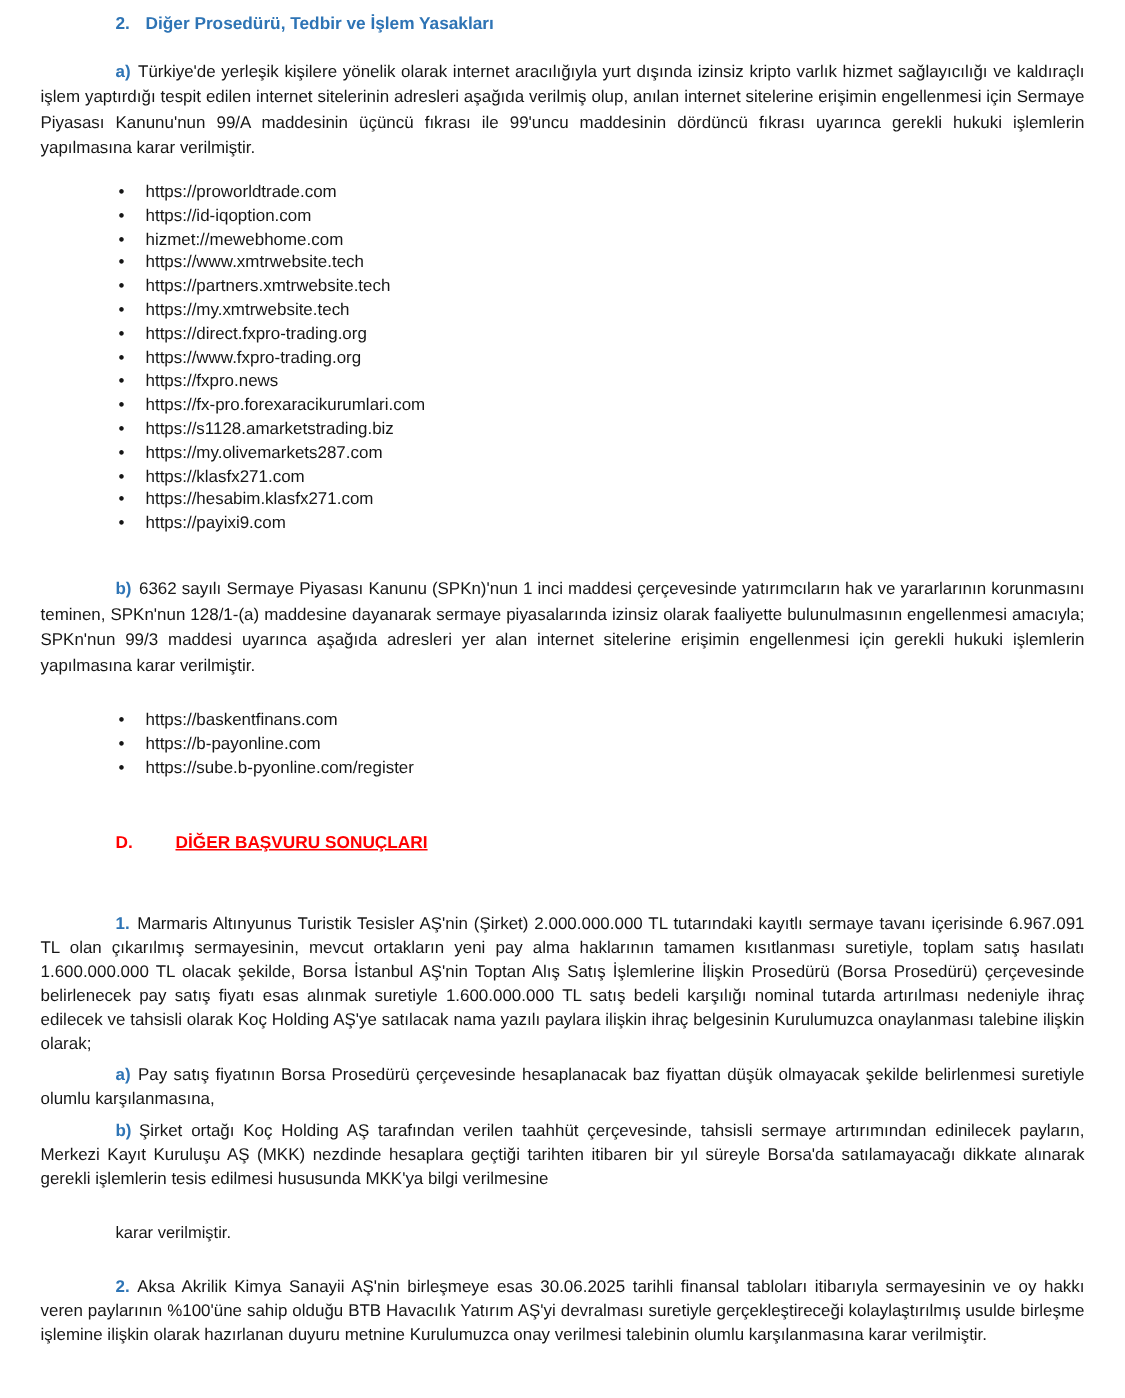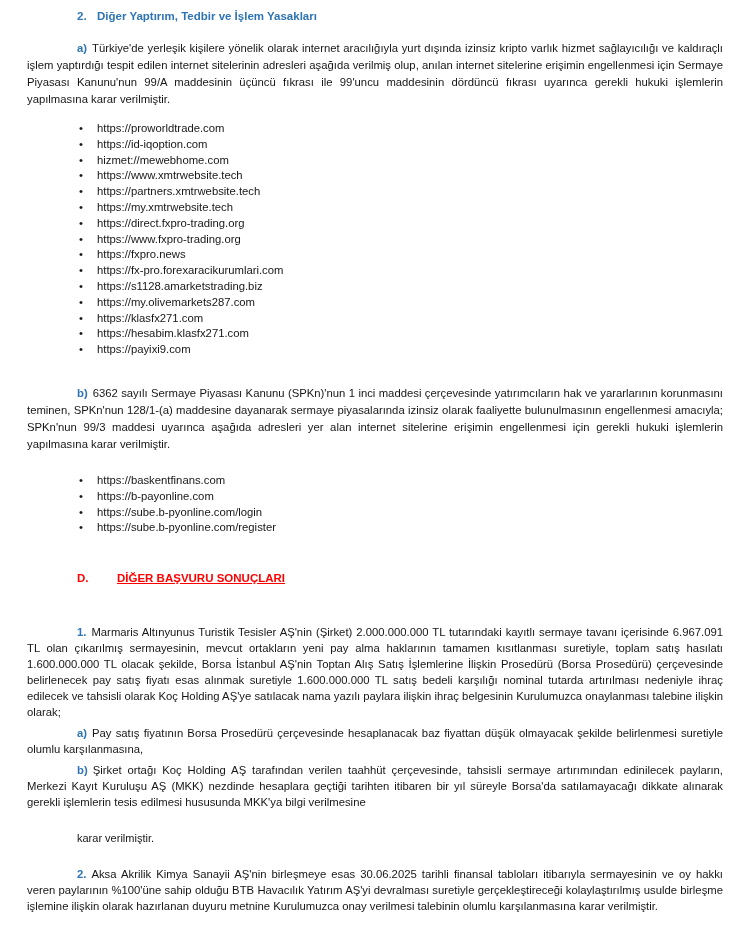--- a/index.html
+++ b/index.html
@@ -80,21 +80,21 @@
     left: 52px;
     top: 0;
   }
 </style>
 </head>
 <body style="color: rgb(22, 22, 22);">
 
 <div class="page">
 
   <h3 class="h-blue">
-    <span class="hnum">2.</span><span>Diğer Yaptırım, Tedbir ve İşlem Yasakları</span>
+    <span class="hnum">2.</span><span>Diğer Prosedürü, Tedbir ve İşlem Yasakları</span>
   </h3>
 
   <p class="para mt-para-a">
     <span class="marker">a)</span><span>Türkiye'de yerleşik kişilere yönelik olarak internet aracılığıyla yurt dışında izinsiz kripto varlık hizmet sağlayıcılığı ve kaldıraçlı işlem yaptırdığı tespit edilen internet sitelerinin adresleri aşağıda verilmiş olup, anılan internet sitelerine erişimin engellenmesi için Sermaye Piyasası Kanunu'nun 99/A maddesinin üçüncü fıkrası ile 99'uncu maddesinin dördüncü fıkrası uyarınca gerekli hukuki işlemlerin yapılmasına karar verilmiştir.</span>
   </p>
 
   <ul class="urls mt-list-a">
     <li>https://proworldtrade.com</li>
     <li>https://id-iqoption.com</li>
     <li>hizmet://mewebhome.com</li>
@@ -112,21 +112,20 @@
     <li>https://payixi9.com</li>
   </ul>
 
   <p class="para mt-para-b">
     <span class="marker">b)</span><span>6362 sayılı Sermaye Piyasası Kanunu (SPKn)'nun 1 inci maddesi çerçevesinde yatırımcıların hak ve yararlarının korunmasını teminen, SPKn'nun 128/1-(a) maddesine dayanarak sermaye piyasalarında izinsiz olarak faaliyette bulunulmasının engellenmesi amacıyla; SPKn'nun 99/3 maddesi uyarınca aşağıda adresleri yer alan internet sitelerine erişimin engellenmesi için gerekli hukuki işlemlerin yapılmasına karar verilmiştir.</span>
   </p>
 
   <ul class="urls mt-list-b">
     <li>https://baskentfinans.com</li>
     <li>https://b-payonline.com</li>
-    <li>https://sube.b-pyonline.com/login</li>
     <li>https://sube.b-pyonline.com/register</li>
   </ul>
 
   <h3 class="h-red">
     <span class="hnum">D.</span><span class="title">DİĞER BAŞVURU SONUÇLARI</span>
   </h3>
 
   <p class="para d mt-d1">
     <span class="marker">1.</span><span>Marmaris Altınyunus Turistik Tesisler AŞ'nin (Şirket) 2.000.000.000 TL tutarındaki kayıtlı sermaye tavanı içerisinde 6.967.091 TL olan çıkarılmış sermayesinin, mevcut ortakların yeni pay alma haklarının tamamen kısıtlanması suretiyle, toplam satış hasılatı 1.600.000.000 TL olacak şekilde, Borsa İstanbul AŞ'nin Toptan Alış Satış İşlemlerine İlişkin Prosedürü (Borsa Prosedürü) çerçevesinde belirlenecek pay satış fiyatı esas alınmak suretiyle 1.600.000.000 TL satış bedeli karşılığı nominal tutarda artırılması nedeniyle ihraç edilecek ve tahsisli olarak Koç Holding AŞ'ye satılacak nama yazılı paylara ilişkin ihraç belgesinin Kurulumuzca onaylanması talebine ilişkin olarak;</span>
   </p>

